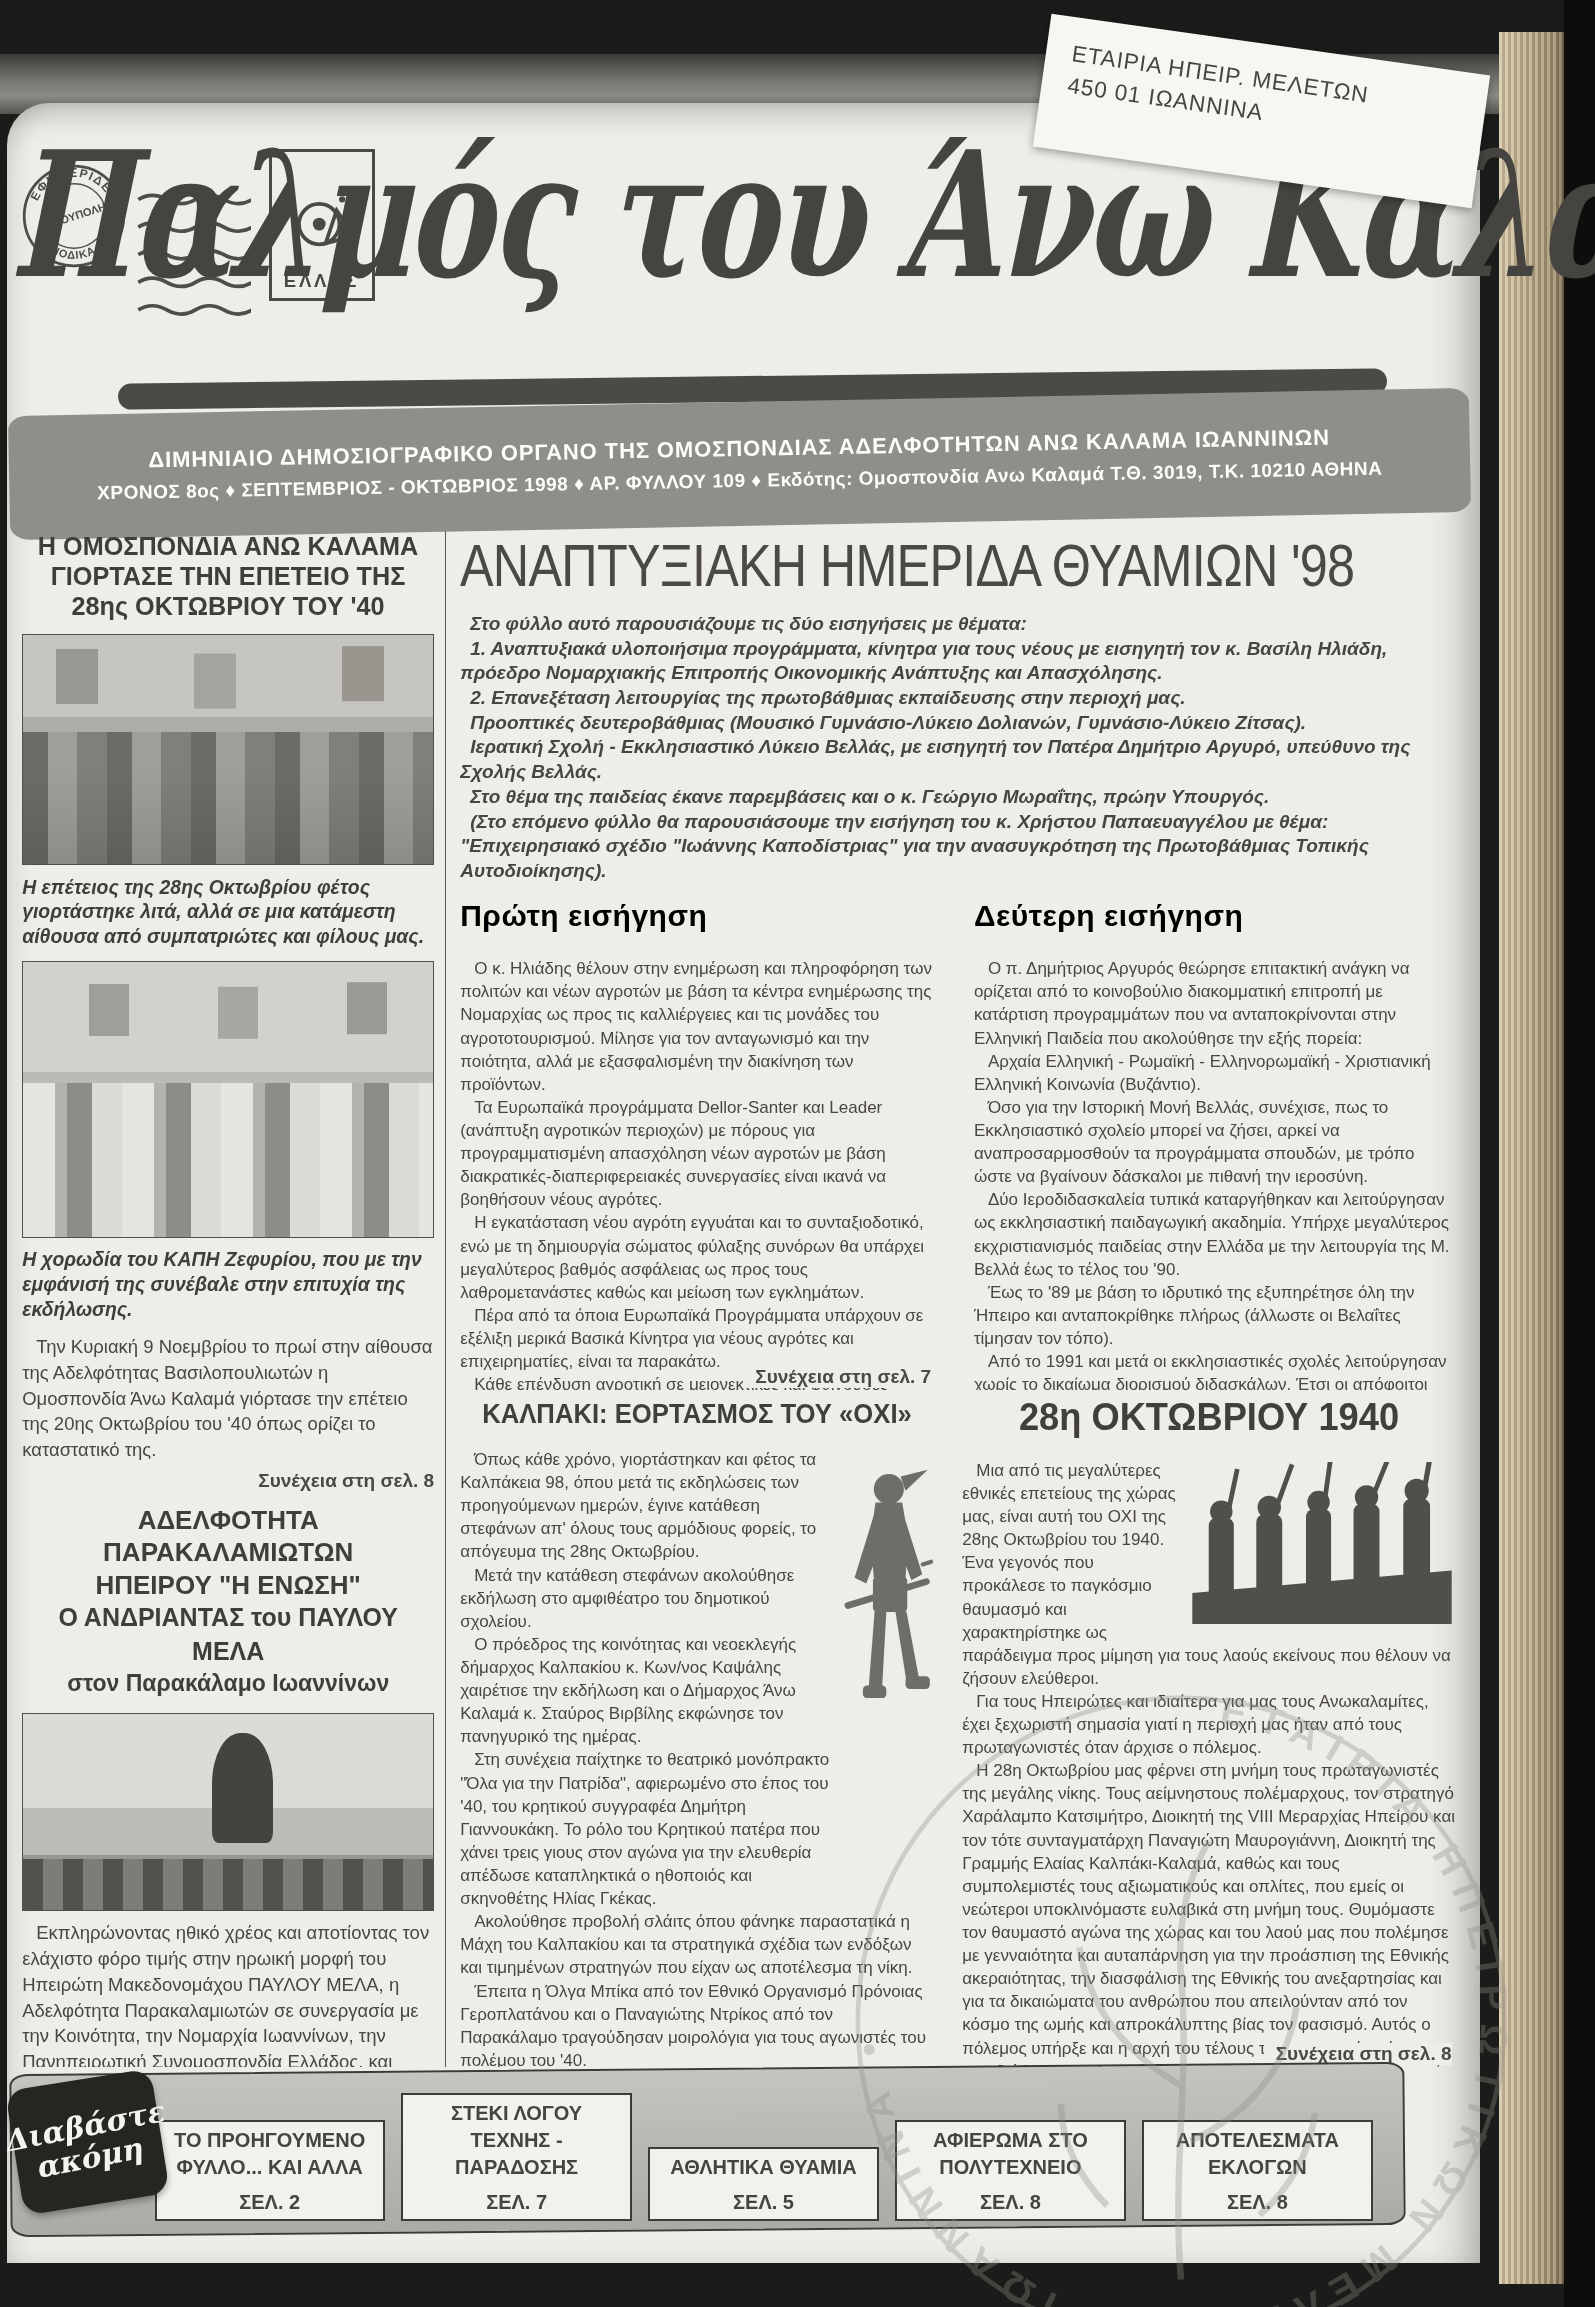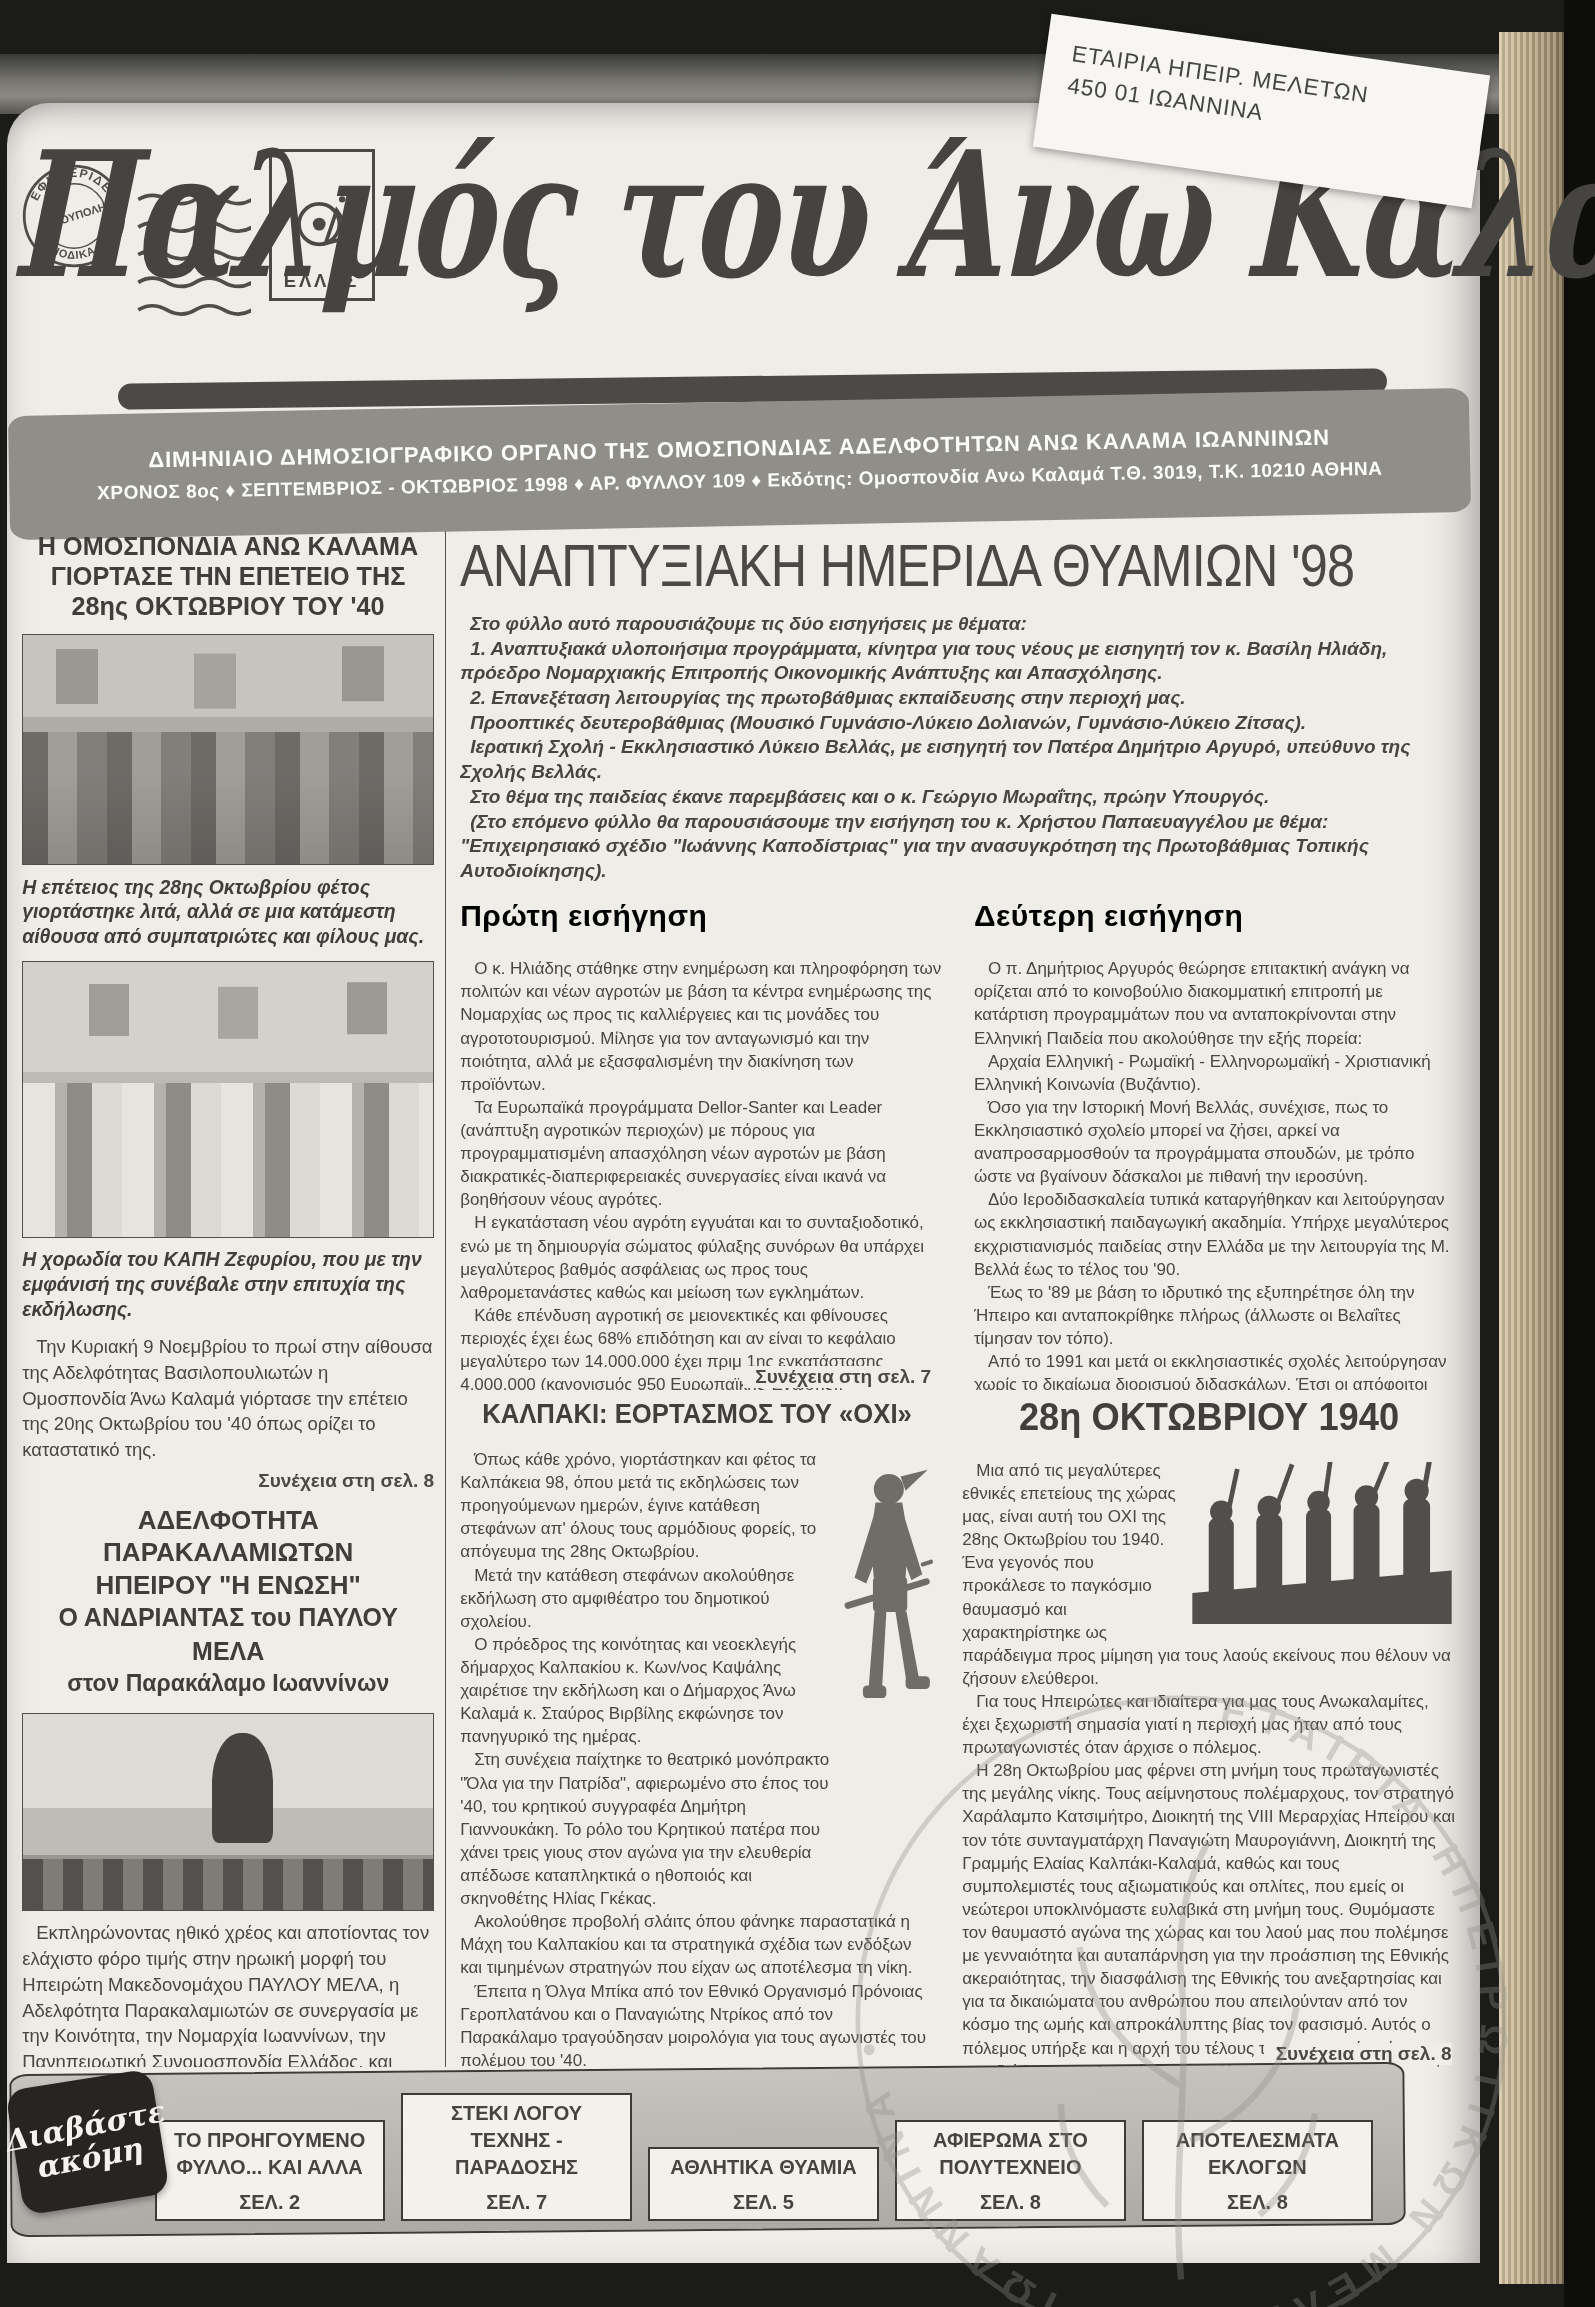--- a/index.html
+++ b/index.html
@@ -210,23 +210,24 @@
             <p>Προοπτικές δευτεροβάθμιας (Μουσικό Γυμνάσιο-Λύκειο Δολιανών, Γυμνάσιο-Λύκειο Ζίτσας).</p>
             <p>Ιερατική Σχολή - Εκκλησιαστικό Λύκειο Βελλάς, με εισηγητή τον Πατέρα Δημήτριο Αργυρό, υπεύθυνο της Σχολής Βελλάς.</p>
             <p>Στο θέμα της παιδείας έκανε παρεμβάσεις και ο κ. Γεώργιο Μωραΐτης, πρώην Υπουργός.</p>
             <p>(Στο επόμενο φύλλο θα παρουσιάσουμε την εισήγηση του κ. Χρήστου Παπαευαγγέλου με θέμα: "Επιχειρησιακό σχέδιο "Ιωάννης Καποδίστριας" για την ανασυγκρότηση της Πρωτοβάθμιας Τοπικής Αυτοδιοίκησης).</p>
           </div>
 
         <div class="speeches">
           <div class="speech speech-1">
             <h3>Πρώτη εισήγηση</h3>
             <div class="bodytext">
-                <p>Ο κ. Ηλιάδης στάθηκε στην ενημέρωση και πληροφόρηση των πολιτών και νέων αγροτών με βάση τα κέντρα ενημέρωσης της Νομαρχίας ως προς τις καλλιέργειες και τις μονάδες του αγροτοτουρισμού. Μίλησε για τον ανταγωνισμό και την ποιότητα, αλλά με εξασφαλισμένη την διακίνηση των προϊόντων.</p>
+                <p>Ο κ. Ηλιάδης θέλουν στην ενημέρωση και πληροφόρηση των πολιτών και νέων αγροτών με βάση τα κέντρα ενημέρωσης της Νομαρχίας ως προς τις καλλιέργειες και τις μονάδες του αγροτοτουρισμού. Μίλησε για τον ανταγωνισμό και την ποιότητα, αλλά με εξασφαλισμένη την διακίνηση των προϊόντων.</p>
                 <p>Τα Ευρωπαϊκά προγράμματα Dellor-Santer και Leader (ανάπτυξη αγροτικών περιοχών) με πόρους για προγραμματισμένη απασχόληση νέων αγροτών με βάση διακρατικές-διαπεριφερειακές συνεργασίες είναι ικανά να βοηθήσουν νέους αγρότες.</p>
                 <p>Η εγκατάσταση νέου αγρότη εγγυάται και το συνταξιοδοτικό, ενώ με τη δημιουργία σώματος φύλαξης συνόρων θα υπάρχει μεγαλύτερος βαθμός ασφάλειας ως προς τους λαθρομετανάστες καθώς και μείωση των εγκλημάτων.</p>
+                <p>Πέρα από τα όποια Ευρωπαϊκά Προγράμματα υπάρχουν σε εξέλιξη μερικά Βασικά Κίνητρα για νέους αγρότες και επιχειρηματίες, είναι τα παρακάτω.</p>
                 <p>Κάθε επένδυση αγροτική σε μειονεκτικές και φθίνουσες περιοχές έχει έως 68% επιδότηση και αν είναι το κεφάλαιο μεγαλύτερο των 14.000.000 έχει πριμ 1ης εγκατάστασης 4.000.000 (κανονισμός 950 Ευρωπαϊκής Ένωσης).</p>
               </div>
             <p class="continued cont-abs">Συνέχεια στη σελ. 7</p>
           </div>
           <div class="speech speech-2">
             <h3>Δεύτερη εισήγηση</h3>
             <div class="bodytext">
                 <p>Ο π. Δημήτριος Αργυρός θεώρησε επιτακτική ανάγκη να ορίζεται από το κοινοβούλιο διακομματική επιτροπή με κατάρτιση προγραμμάτων που να ανταποκρίνονται στην Ελληνική Παιδεία που ακολούθησε την εξής πορεία:</p>
                 <p>Αρχαία Ελληνική - Ρωμαϊκή - Ελληνορωμαϊκή - Χριστιανική Ελληνική Κοινωνία (Βυζάντιο).</p>
                 <p>Όσο για την Ιστορική Μονή Βελλάς, συνέχισε, πως το Εκκλησιαστικό σχολείο μπορεί να ζήσει, αρκεί να αναπροσαρμοσθούν τα προγράμματα σπουδών, με τρόπο ώστε να βγαίνουν δάσκαλοι με πιθανή την ιεροσύνη.</p>

